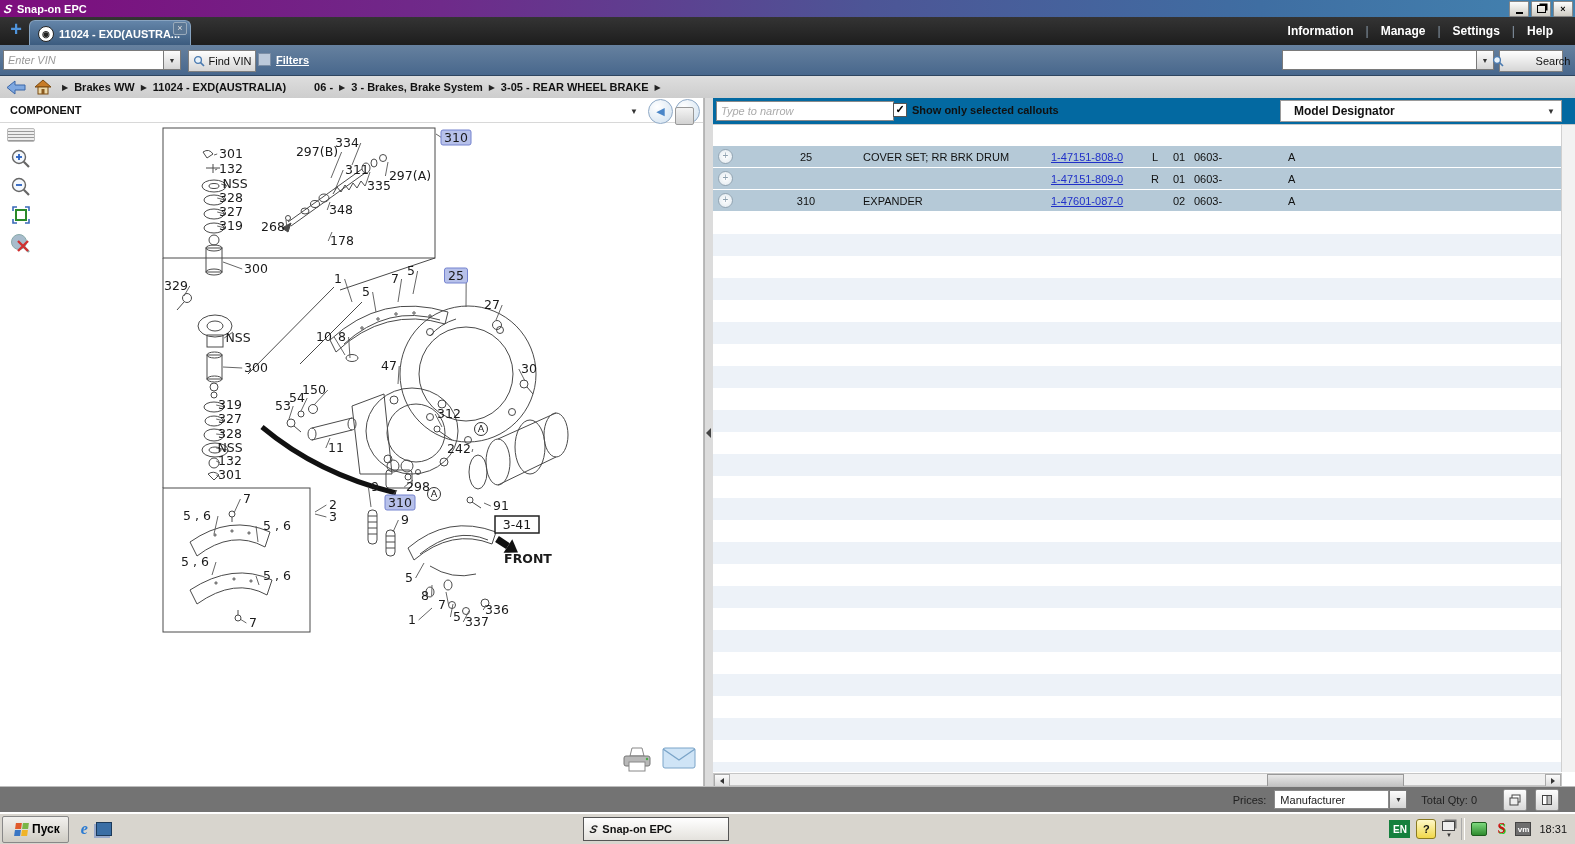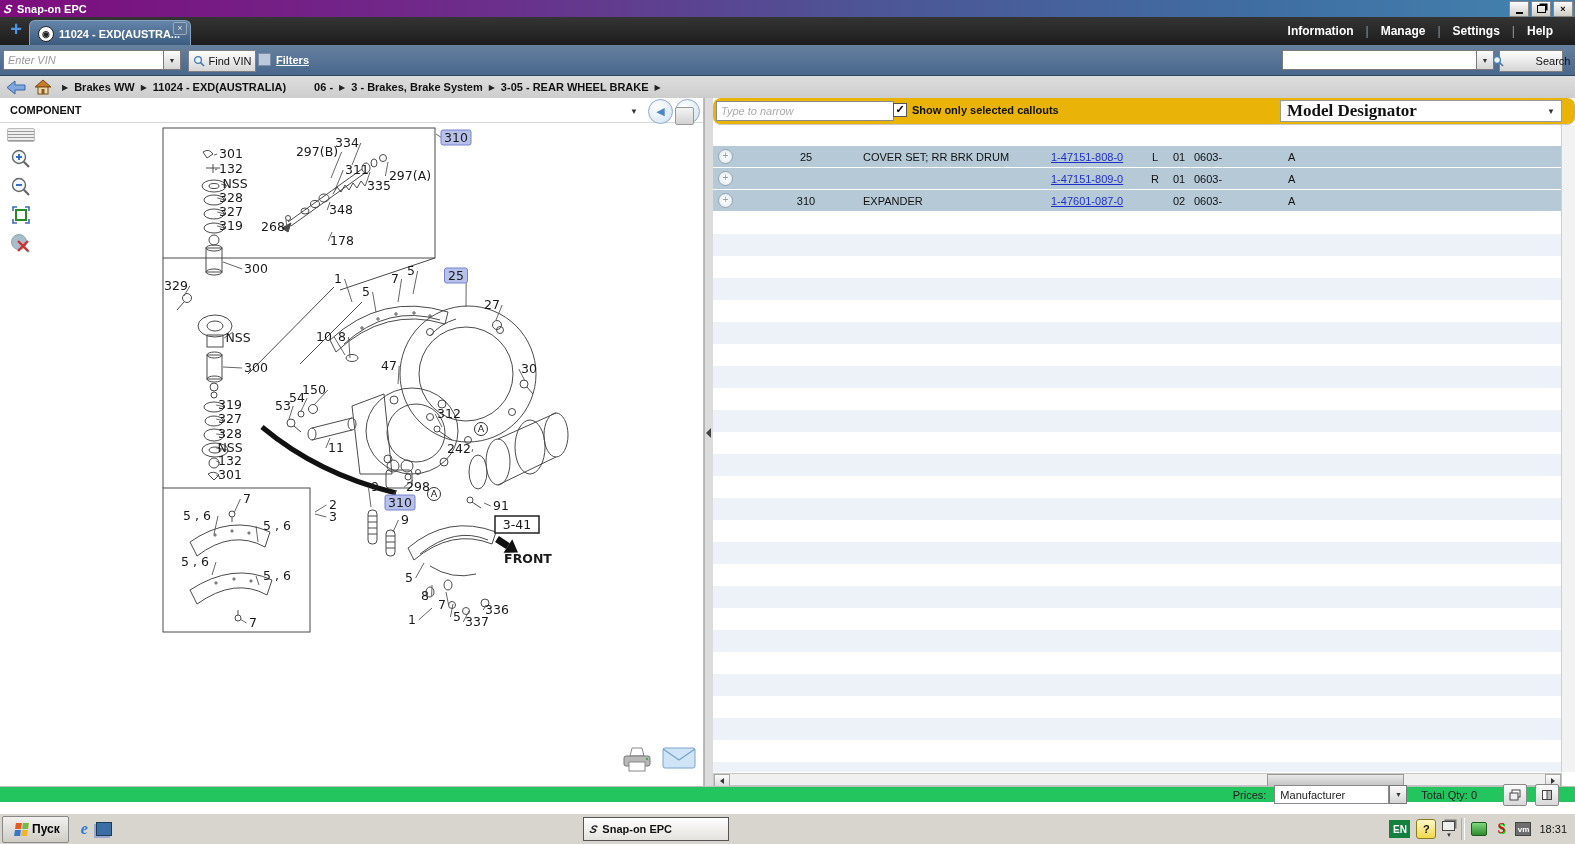--- a/index.html
+++ b/index.html
@@ -55,48 +55,48 @@
     font-size:11px;color:#4a86c8;}
   .tools{position:absolute;left:7px;top:30px;width:28px;display:flex;flex-direction:column;gap:6px;align-items:center;}
   .grip{width:26px;height:12px;border:1px solid #bbb;border-radius:2px;background:repeating-linear-gradient(#eee 0 2px,#9a9a9a 2px 3px);}
   .cornerbox{position:absolute;left:675px;top:9px;width:17px;height:16px;background:linear-gradient(#f4f4f4,#d2d2d2);border:1px solid #999;border-radius:2px;}
   .docicons{position:absolute;left:620px;top:648px;display:flex;gap:8px;}
   
   .splitter{position:absolute;left:704px;top:0;width:8px;height:688px;background:#dcdcdc;border-left:1px solid #b4b4b4;border-right:1px solid #b4b4b4;}
   .split-arrow{position:absolute;left:1px;top:330px;width:0;height:0;border-top:5px solid transparent;border-bottom:5px solid transparent;border-right:5px solid #444;}
   
   .rightpanel{position:absolute;left:713px;top:0;width:862px;height:688px;background:#fff;}
-  .filterbar{position:absolute;left:0;top:0;width:100%;height:26px;background:#eab308;border-bottom:1px solid #c9c9c9;border-radius:8px;}
+  .filterbar{position:absolute;left:0;top:0;width:100%;height:26px;background:#0369a1;border-bottom:1px solid #c9c9c9;}
   .narrow{position:absolute;left:3px;top:3px;width:168px;height:18px;border:1px solid #8a8a8a;font-size:11px;padding:0 4px;font-family:"Liberation Sans",sans-serif;}
   .narrow::placeholder{color:#aaa;font-style:italic;}
   .showco{position:absolute;left:180px;top:5px;display:flex;gap:5px;align-items:center;}
   .chk{width:12px;height:12px;background:#fff;border:1px solid #555;font-size:11px;line-height:11px;text-align:center;color:#000;font-weight:bold;}
   .showco b{font-size:11px;color:#111;}
   .modeldes{position:absolute;left:567px;top:2px;width:280px;height:20px;background:#fff;border:1px solid #9a9a9a;display:flex;align-items:center;}
-  .modeldes b{margin-left:6px;font-size:17px;color:#111;font-family:Liberation Serif, serif;}
+  .modeldes b{margin-left:13px;font-size:12px;color:#111;}
   .modeldes .mcar{margin-left:auto;margin-right:6px;font-size:8px;color:#333;}
   .trow{display:grid;grid-template-columns:38px 110px 188px 95px 22px 26px 94px 94px 1fr;align-items:center;}
   .thead{position:absolute;left:0;top:27px;width:849px;height:21px;background:linear-gradient(#ffffff,#dadada);border-bottom:1px solid #b5b5b5;color:#222;}
   .thead div{font-size:11px;}
   .rows{position:absolute;left:0;top:48px;width:849px;height:626px;overflow:hidden;}
   .drow{height:21px;border-bottom:1px solid #fff;font-size:11px;color:#111;}
   .erow{height:22px;}
   .cell-c{text-align:center;}
   .cell-l{padding-left:2px;}
   .expico{width:13px;height:13px;border:1px solid #93a5b3;border-radius:50%;background:radial-gradient(#fff,#dfe8ee);
     color:#8fa2b0;font-size:10px;line-height:11px;text-align:center;margin-left:5px;}
   .pnlink{text-decoration:underline;}
   .vscroll{position:absolute;right:0;top:27px;width:13px;height:647px;background:#f2f2f2;border-left:1px solid #d0d0d0;}
   .hscroll{position:absolute;left:0;top:675px;width:849px;height:13px;background:#f0f0f0;border:1px solid #c6c6c6;box-sizing:border-box;}
   .harrow{position:absolute;top:0;width:14px;height:11px;background:linear-gradient(#fbfbfb,#dcdcdc);border:1px solid #aaa;display:flex;align-items:center;justify-content:center;}
   .tri-l{width:0;height:0;border-top:3px solid transparent;border-bottom:3px solid transparent;border-right:4px solid #333;}
   .tri-r{width:0;height:0;border-top:3px solid transparent;border-bottom:3px solid transparent;border-left:4px solid #333;}
   .hthumb{position:absolute;left:553px;top:0;width:135px;height:11px;background:linear-gradient(#e8e8e8,#c2c2c2);border:1px solid #999;}
   
-  .statusbar{position:absolute;left:0;top:786px;width:100%;height:16px;background:#22c55e;border-top:1px solid #bdbdbd;
+  .statusbar{position:absolute;left:0;top:786px;width:100%;height:26px;background:#737373;border-top:1px solid #bdbdbd;
     display:flex;align-items:center;justify-content:flex-end;gap:8px;padding-right:16px;box-sizing:border-box;color:#222;}
   .pricecombo{display:flex;height:19px;}
   .pricecombo .pval{width:108px;border:1px solid #8a8a8a;background:#fff;display:flex;align-items:center;padding-left:5px;font-size:11px;}
   .sqbtn{width:22px;height:20px;background:linear-gradient(#fdfdfd,#d8d8d8);border:1px solid #8a8a8a;border-radius:2px;display:flex;align-items:center;justify-content:center;}
   
   .taskbar{position:absolute;left:0;top:812px;width:100%;height:32px;background:#d8d5ce;border-top:1px solid #fff;box-shadow:inset 0 1px 0 #fff;display:flex;align-items:center;}
   .startbtn{margin-left:2px;height:25px;padding:0 8px 0 12px;display:flex;align-items:center;gap:4px;
     background:linear-gradient(#f2f1ee,#cfccc4);border:1px solid #888;border-radius:2px;font-weight:bold;font-size:12px;color:#000;}
   .winflag{display:grid;grid-template-columns:6px 6px;grid-template-rows:6px 6px;gap:1px;transform:skewX(-8deg);}
   .winflag i{display:block;}

